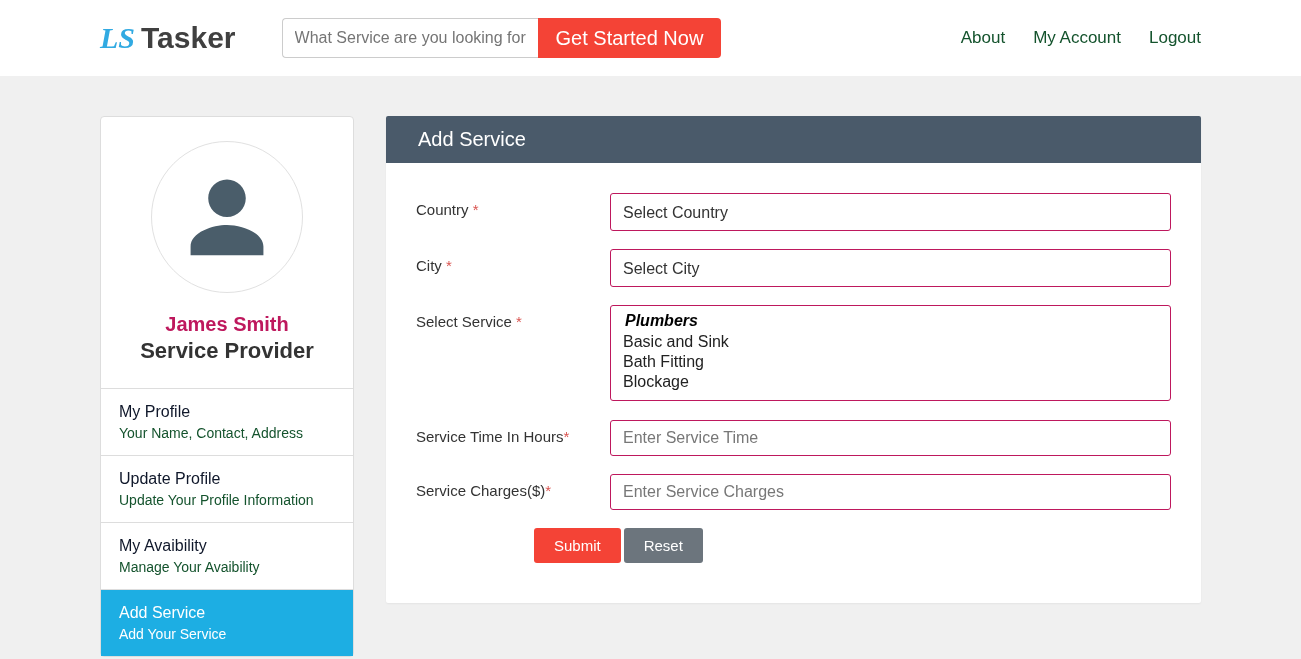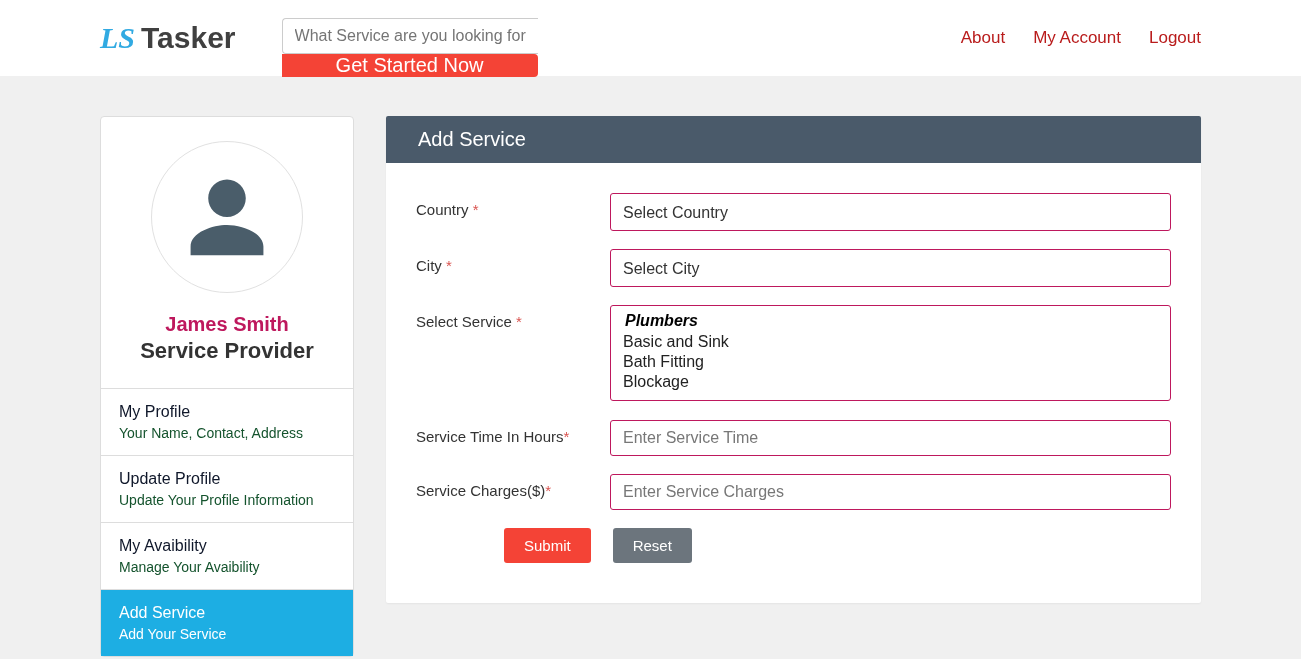--- a/index.html
+++ b/index.html
@@ -1,24 +1,24 @@
 <!DOCTYPE html>
 <html><head>
 <meta charset="utf-8">
 <style>
   * { box-sizing: border-box; margin: 0; padding: 0; }
   body { font-family: -apple-system, "Segoe UI", Arial, sans-serif; background: #f0f0f0; color: #333; }
 
   .topbar { background: #fff; height: 76px; display: flex; align-items: center; padding: 0 0 0 100px; }
   .logo { display: flex; align-items: center; font-size: 30px; font-weight: 600; color: #404040; }
   .logo .sig { color: #31aae2; font-style: italic; font-family: "Segoe Script","Brush Script MT",cursive; font-weight:700; margin-right: 6px; }
-  .search-wrap { margin-left: 46px; display: flex; align-items: stretch; height: 40px; flex-direction: column; }
+  .search-wrap { margin-left: 46px; display: flex; align-items: stretch; height: 40px; }
   .search-input { width: 256px; padding: 8px 12px; font-size: 16px; border: 1px solid #ccc; border-right:none; border-radius: 4px 0 0 4px; outline:none; color:#555; }
   .get-started { background: #f44336; color: #fff; border: none; padding: 0 18px; font-size: 20px; border-radius: 0 4px 4px 0; cursor: pointer; }
-  .topnav { margin-left: auto; margin-right: 100px; display: flex; gap: 28px; font-size: 17px; color:#b91c1c; }
+  .topnav { margin-left: auto; margin-right: 100px; display: flex; gap: 28px; font-size: 17px; color:#14532d; }
   .topnav span { cursor:pointer; }
 
   .container { display: flex; gap: 32px; padding: 40px 100px 0 100px; align-items: flex-start; }
 
   .sidebar { width: 254px; background: #fff; border: 1px solid #ddd; border-radius: 4px; }
   .profile-box { text-align: center; padding: 24px 12px 24px; }
   .avatar-circle { width: 152px; height: 152px; border: 1px solid #e1e1e1; border-radius: 50%; margin: 0 auto 20px; display:flex; align-items:center; justify-content:center; }
   .avatar-circle svg { width: 92px; height: 92px; fill:#4a5d6a; }
   .profile-name { font-size: 20px; font-weight: 600; color:#be185d; margin-bottom: 2px; }
   .profile-role { font-size: 22px; font-weight: 600; color:#333; }
@@ -38,21 +38,21 @@
   .form-label { width: 194px; font-size: 15px; color:#333; padding-top: 8px; }
   .req { color: #d9534f; }
   .form-control { flex:1; }
   select.sel, input.inp { width: 100%; border:1px solid #be185d; border-radius: 3px; padding: 8px 12px; font-size:16px; color:#333; background:#fff; outline:none; }
   select.sel { appearance:none; height: 38px; }
   select.multi { height: 96px; padding: 6px 12px; overflow-y: scroll; }
   select.multi optgroup { font-style: italic; font-weight: bold; font-size: 16px; color:#000; }
   select.multi option { font-style: normal; font-weight: normal; padding: 1px 0; color:#222; font-size: 16px; }
   input.inp::placeholder { color:#777; }
 
-  .btn-row { margin-left: 88px; display:flex; gap: 22px; }
+  .btn-row { margin-left: 118px; display:flex; gap: 3px; }
   .btn { border:none; border-radius:3px; padding: 9px 20px; font-size:15px; color:#fff; cursor:pointer; }
   .btn-submit { background:#f44336; }
   .btn-reset { background:#6c757d; }
 </style>
 </head>
 <body>
 
 <div class="topbar">
   <div class="logo">
     <span class="sig">LS</span>

